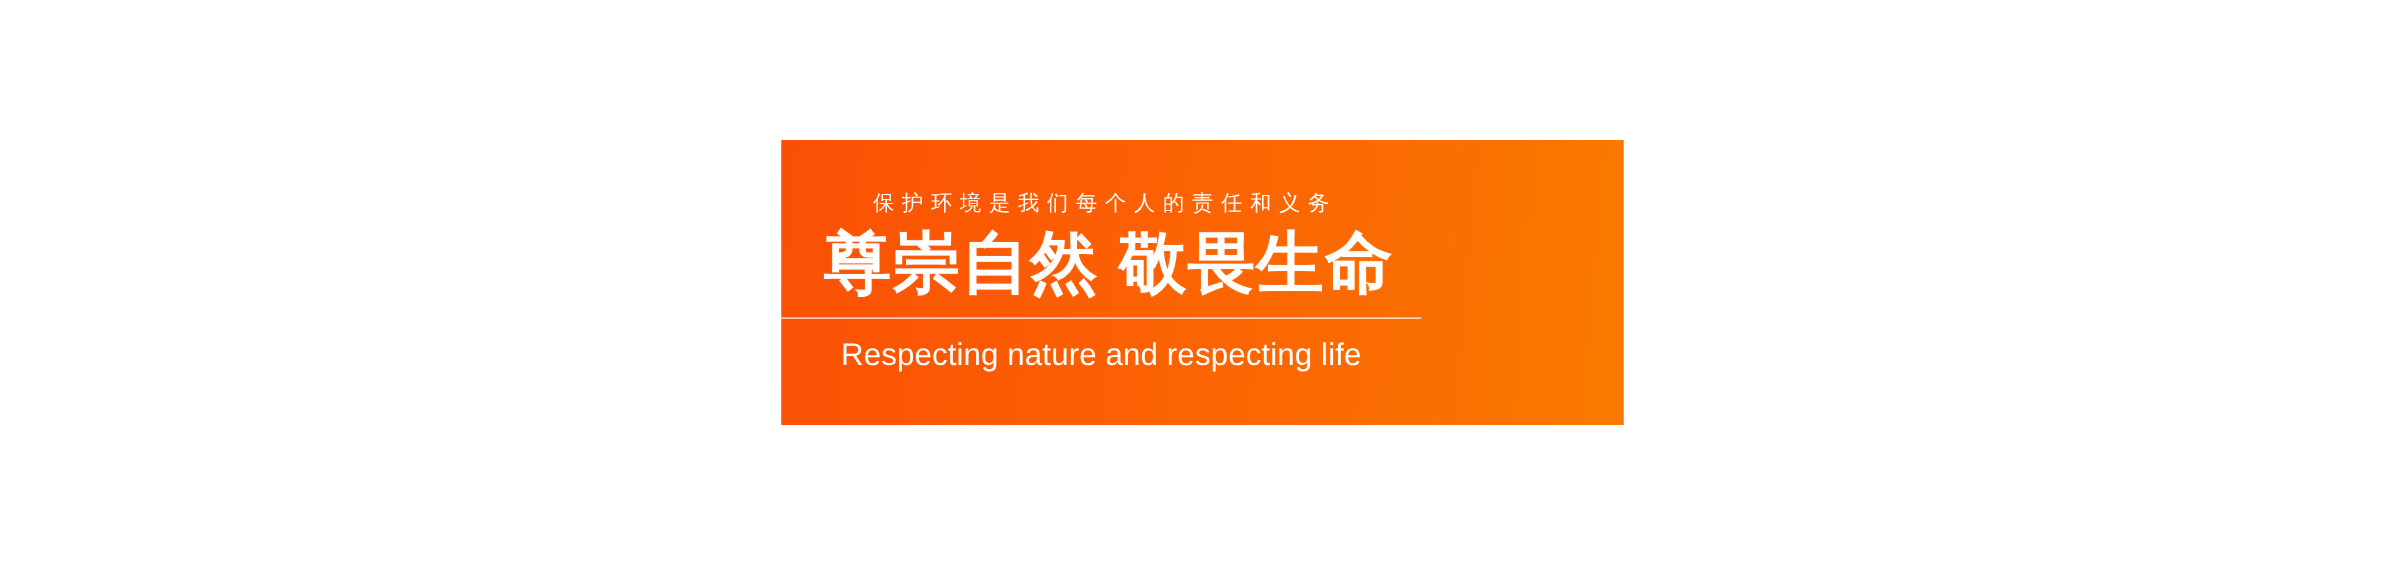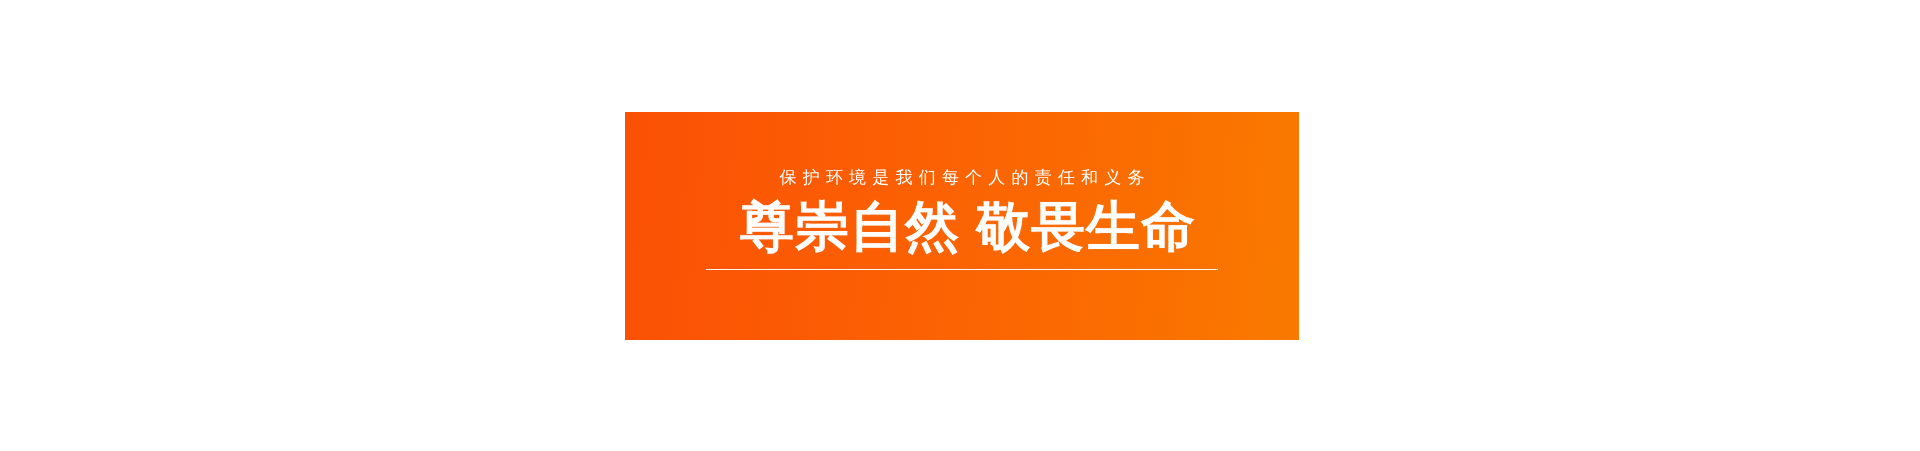--- a/index.html
+++ b/index.html
@@ -41,21 +41,21 @@
   
   #content-panel {
     position: absolute;
     left: 625px;
     top: 112px;
     width: 674px;
     height: 228px;
     background: linear-gradient(95deg, #fa5005 0%, #fb5a04 26%, #fb6503 54%, #fa7000 80%, #f97a00 100%);
     display: flex;
     flex-direction: column;
-    align-items: center;
+    align-items: flex-start;
     justify-content: center;
     box-sizing: border-box;
   }
 
   .panel-inner {
     width: 512px;
     display: flex;
     flex-direction: column;
     align-items: center;
   }
@@ -111,17 +111,18 @@
 
   <div id="content-panel">
     <div class="panel-inner">
 
       <div id="subtitle-cn">保护环境是我们每个人的责任和义务</div>
 
       <div id="headline-cn">尊崇自然 敬畏生命</div>
 
       <div id="divider"></div>
 
+      <div id="tagline-en">Respecting nature and respecting life</div>
 
     </div>
   </div>
 
 </div>
 
 </body></html>

